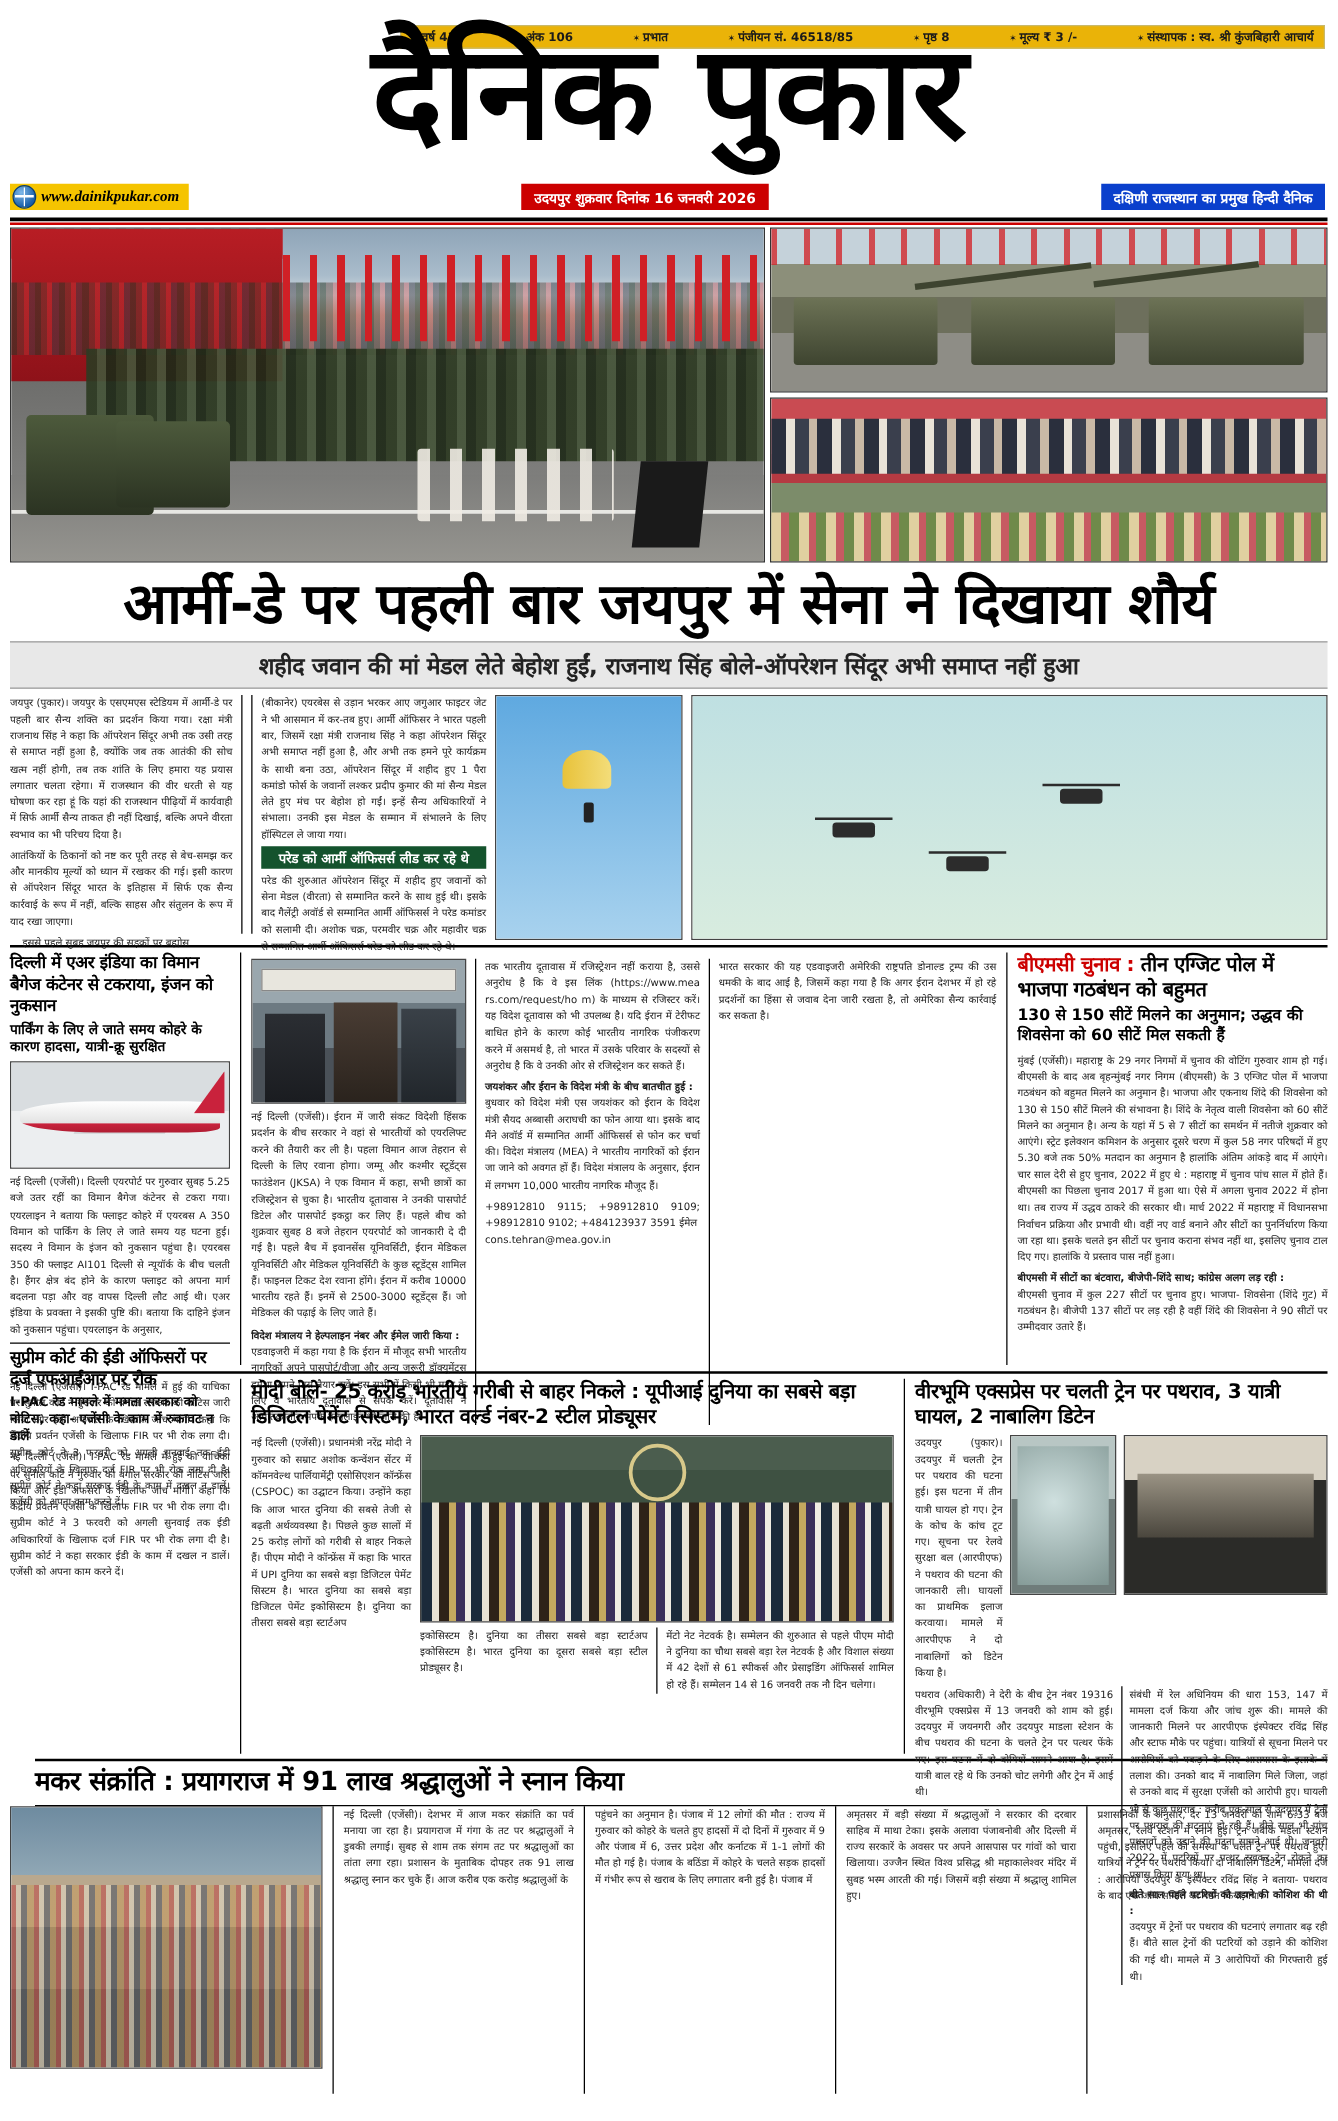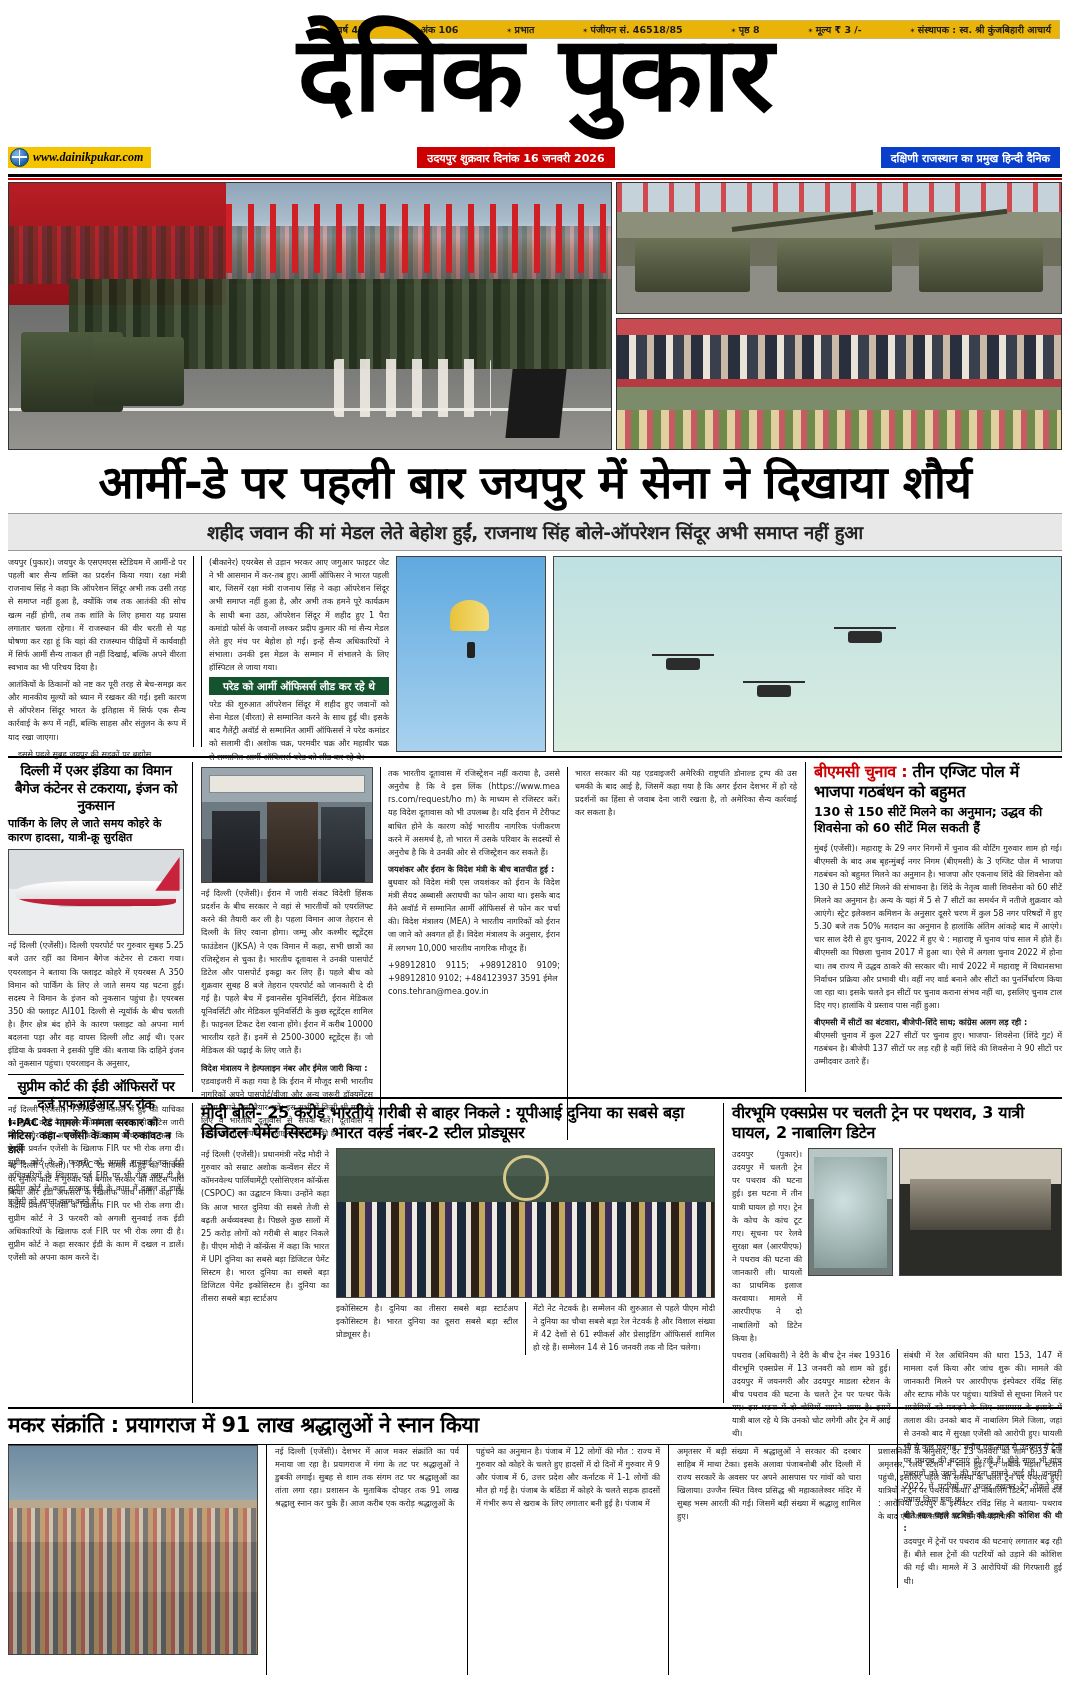--- a/index.html
+++ b/index.html
@@ -228,21 +228,21 @@
     font-size: 10.5px; padding: 2px 4px; margin: 3px 0;
   }
 
   
   .sec-head {
     font-family: "DejaVu Sans", sans-serif; font-weight: bold;
     font-size: 22px; line-height: 1.22; color: #000;
     letter-spacing: -0.3px;
   }
   .sec-head.sm { font-size: 16px; line-height: 1.25; }
-  .sec-head.xs { font-size: 13.5px; line-height: 1.3; text-align: center; }
+  .sec-head.xs { font-size: 13.5px; line-height: 1.3; }
   .sec-head .red { color: #cc0000; }
   .sub-kicker {
     font-family: "DejaVu Sans", sans-serif; font-weight: bold;
     font-size: 13px; line-height: 1.3; color: #000; margin-top: 2px;
   }
 
   .band-sep { height: 2px; background: #000; margin: 5px 0 4px; }
   .band-sep-thin { height: 1px; background: #000; margin: 4px 0 3px; }
 
   .photo-plane {
@@ -321,21 +321,21 @@
       rgba(60,70,90,.5) 8px 13px, rgba(200,150,80,.45) 13px 18px);
   }
   .photo-ghat .river {
     position: absolute; left: 0; right: 0; top: 0; height: 26%;
     background: linear-gradient(180deg,#6e8ba0,#90a7b5);
   }
 
   .makar-band {
     display: flex; align-items: center; gap: 8px;
     border-top: 2px solid #000; border-bottom: 1px solid #000;
-    padding: 4px 0 5px; margin-top: 4px;
+    padding: 4px 0 5px; margin-top: 4px; margin-left: 20px;
   }
 </style>
 </head>
 <body>
 
 <div class="page">
 
   <div class="masthead">
     <div class="infobar">
       <span>वर्ष 41</span>

